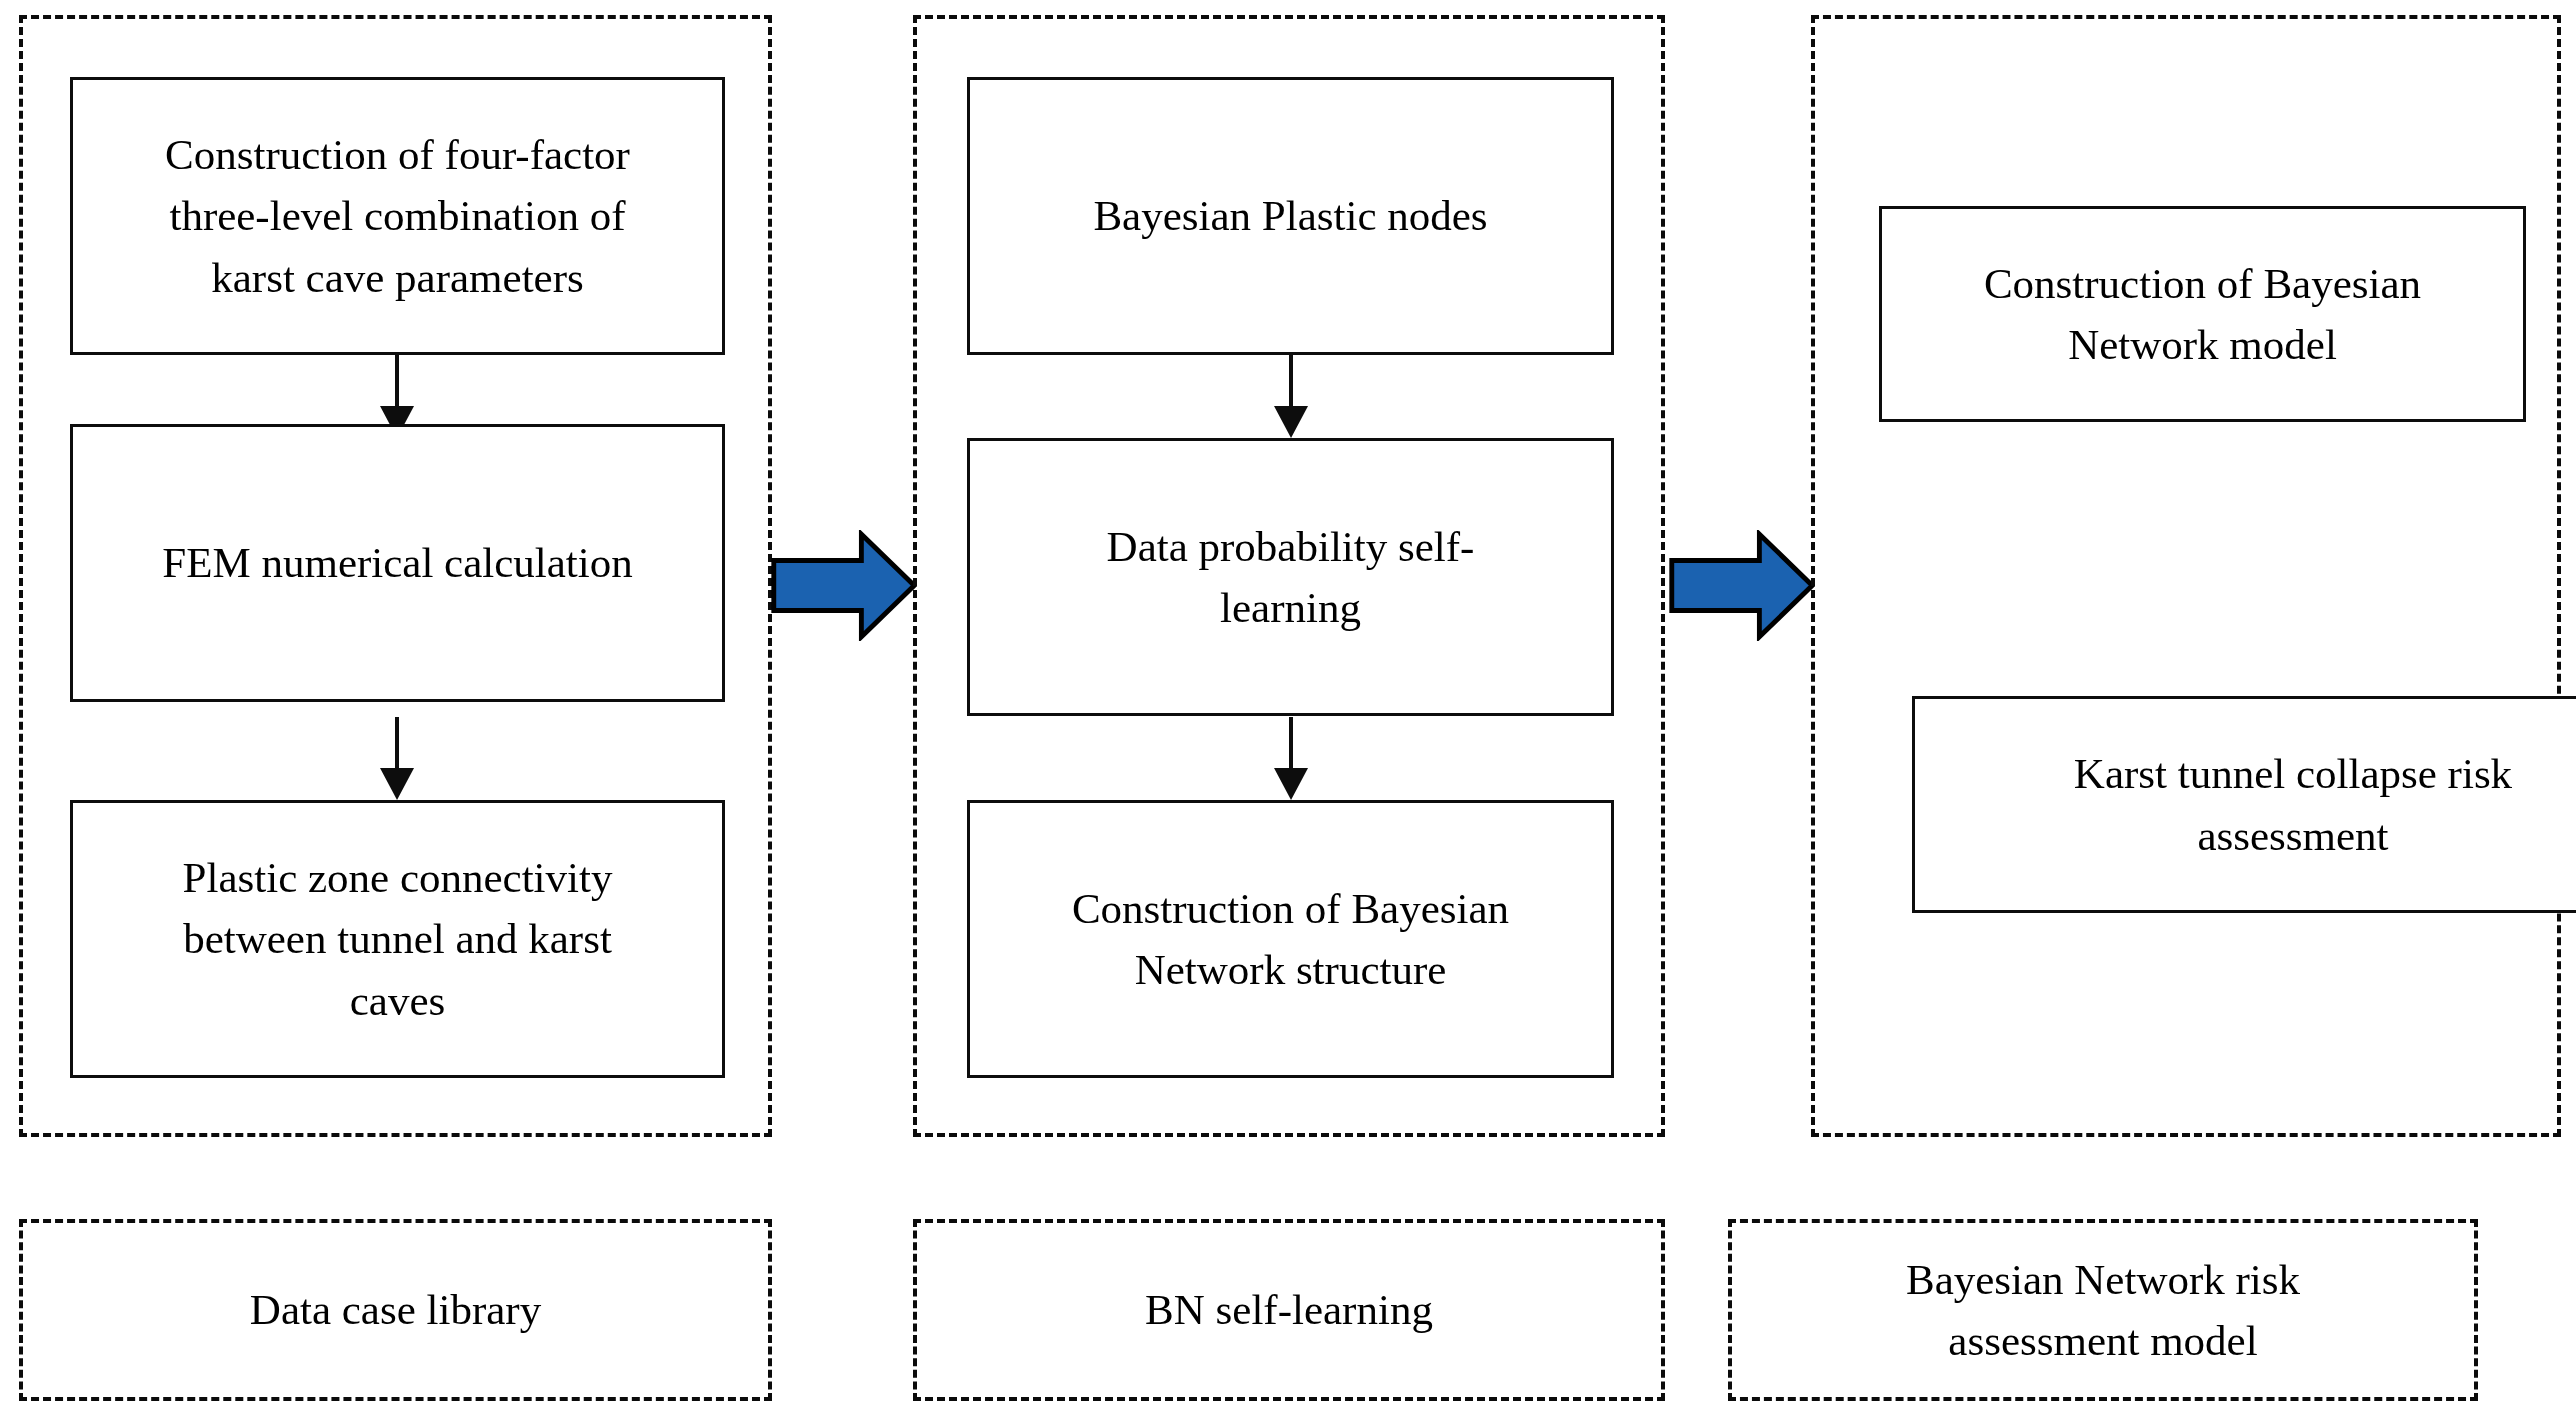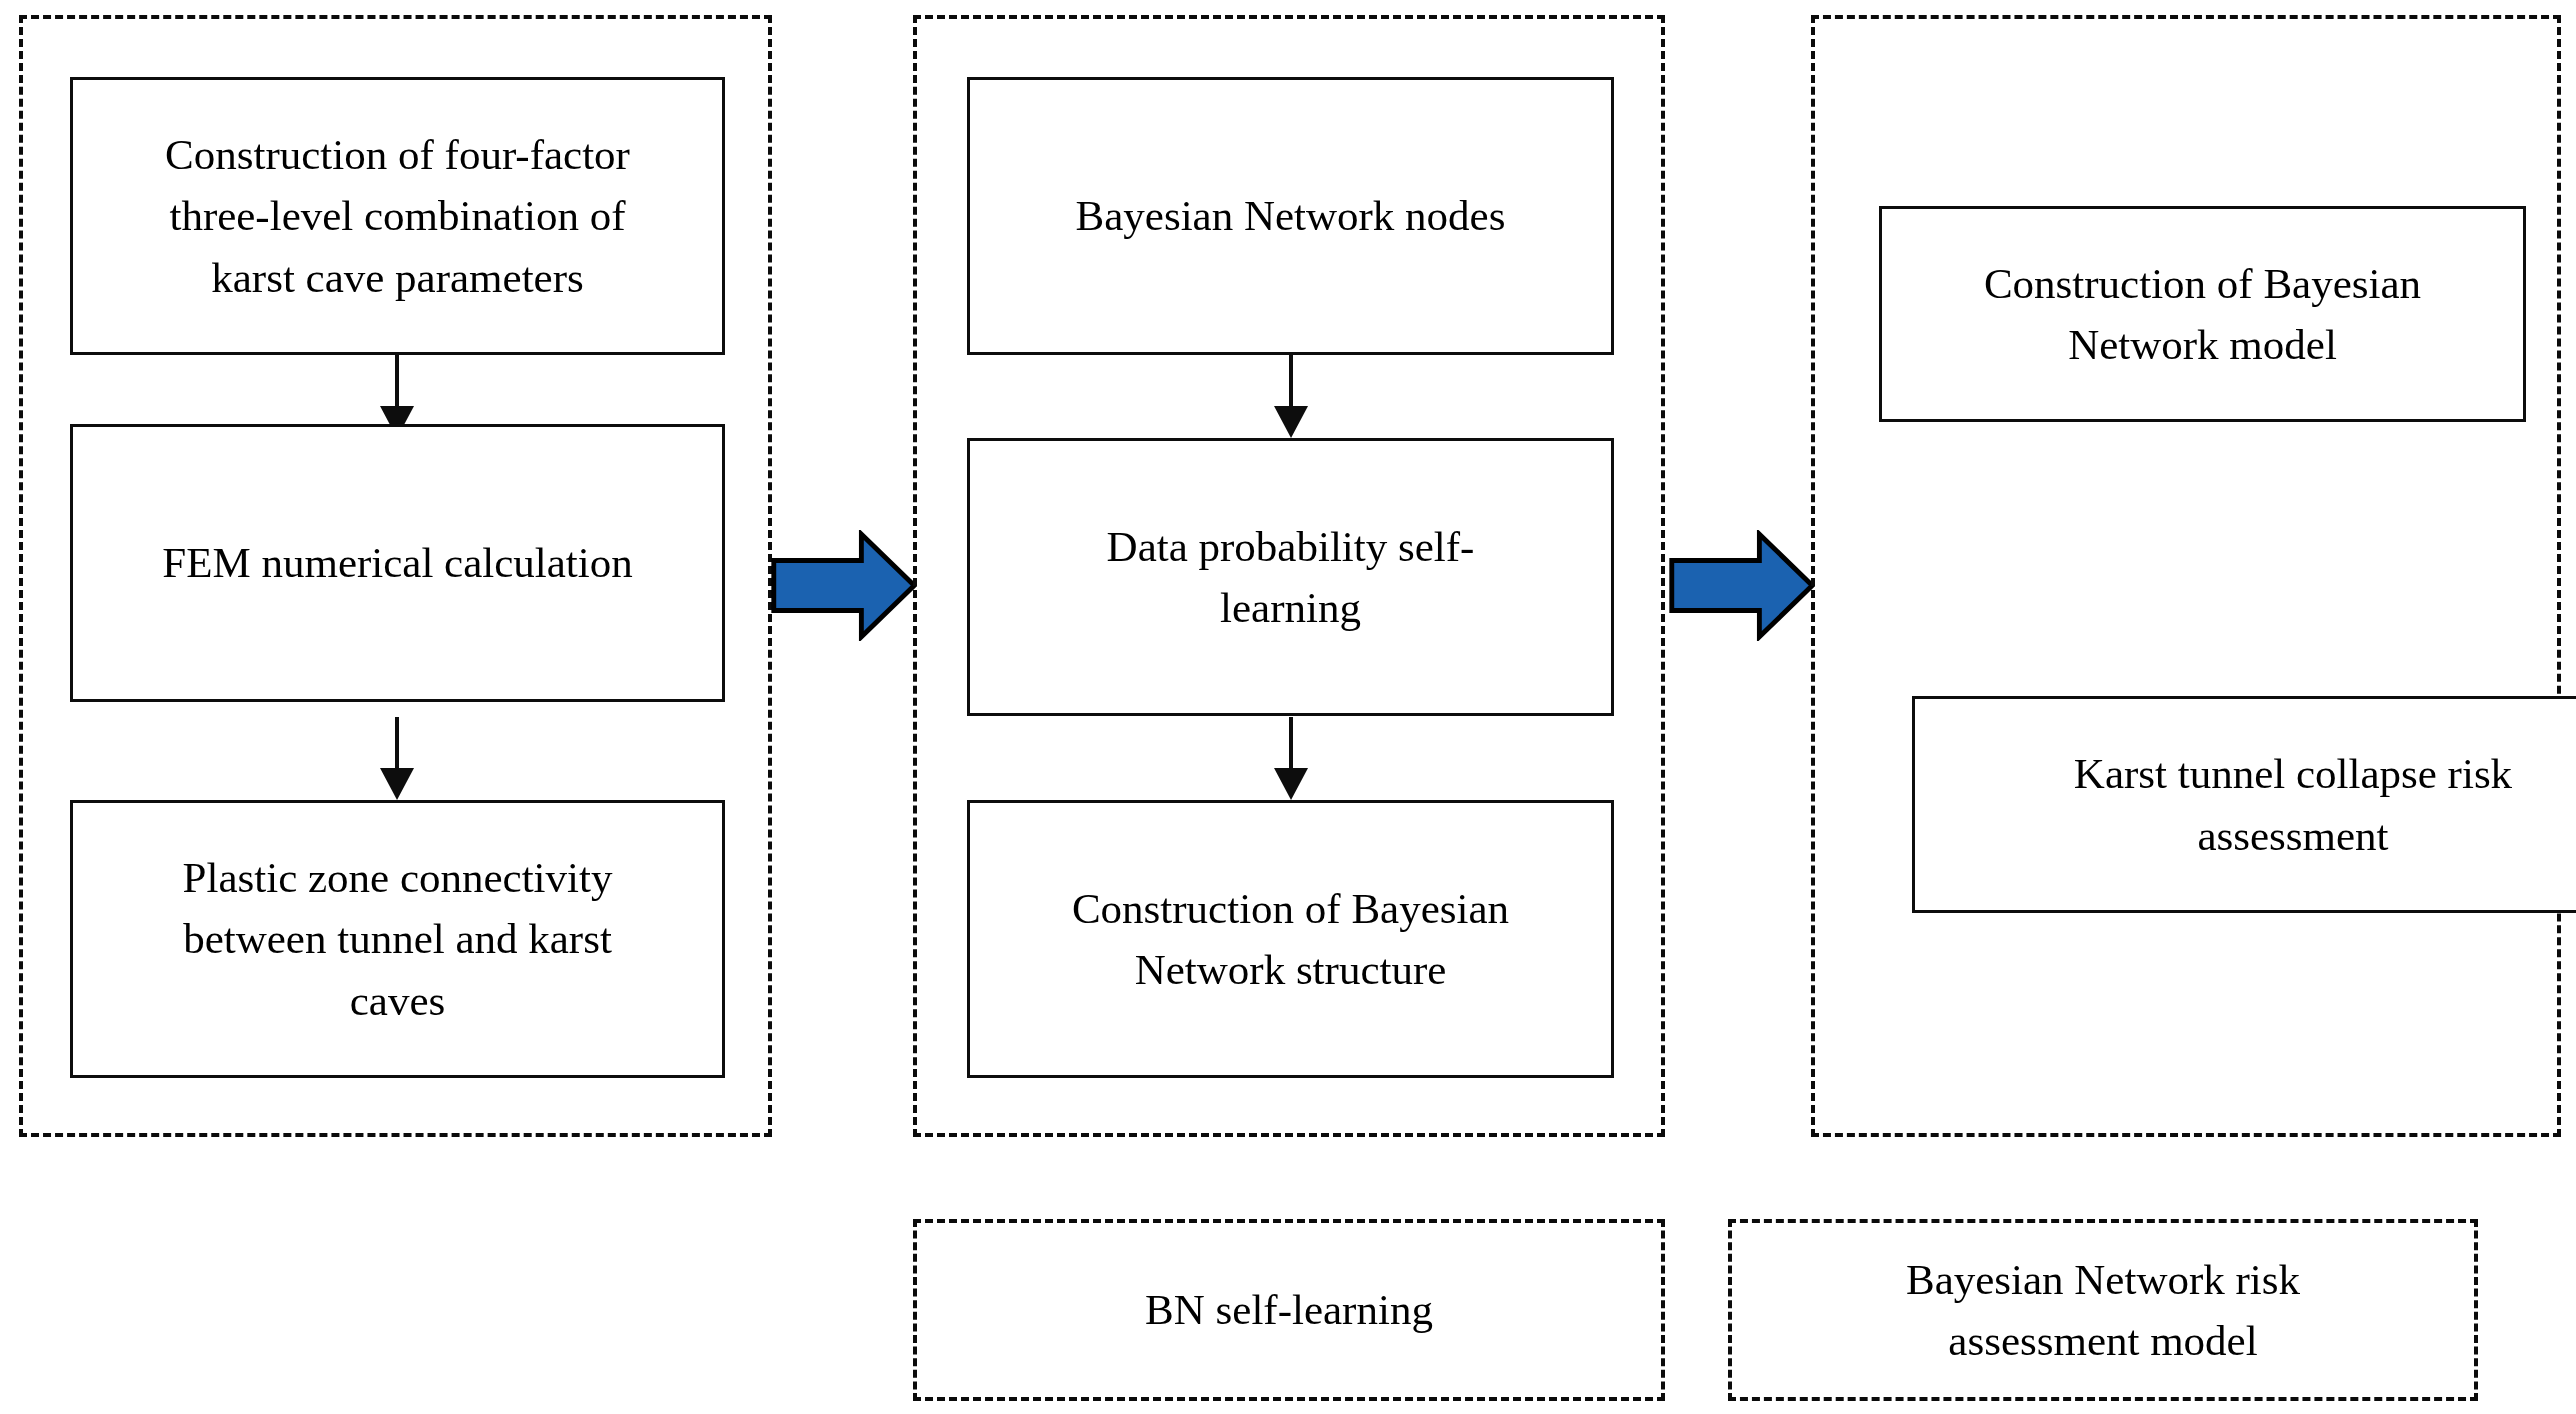--- a/index.html
+++ b/index.html
@@ -119,31 +119,34 @@
     <div class="shaft" style="height:54px;"></div>
     <div class="head" style="top:51px;"></div>
   </div>
 
   <div class="box" style="left:70px; top:800px; width:655px; height:278px;">
     <span class="txt">Plastic zone connectivity
 between tunnel and karst
 caves</span>
   </div>
 
+  <div class="caption" style="left:19px; top:1219px; width:753px; height:182px;">
+    <span class="txt">Data case library</span>
+  </div>
 
   <div class="barrow" style="left:771px; top:530px; width:146px; height:111px;">
     <svg viewBox="0 0 210 160" preserveAspectRatio="none">
       <polygon points="4,44 130,44 130,6 206,80 130,154 130,116 4,116" fill="#1b62b0" stroke="#000000" stroke-width="7" stroke-linejoin="miter"></polygon>
     </svg>
   </div>
 
   <div class="group" style="left:913px; top:15.3px; width:752px; height:1122px;"></div>
 
   <div class="box" style="left:967px; top:77px; width:647px; height:278px;">
-    <span class="txt">Bayesian Network nodes</span>
+    <span class="txt">Bayesian Plastic nodes</span>
   </div>
 
   <div class="vconn" style="left:1291px; top:355px; height:84px;">
     <div class="shaft" style="height:54px;"></div>
     <div class="head" style="top:51px;"></div>
   </div>
 
   <div class="box" style="left:967px; top:438px; width:647px; height:278px;">
     <span class="txt">Data probability self-
 learning</span>

